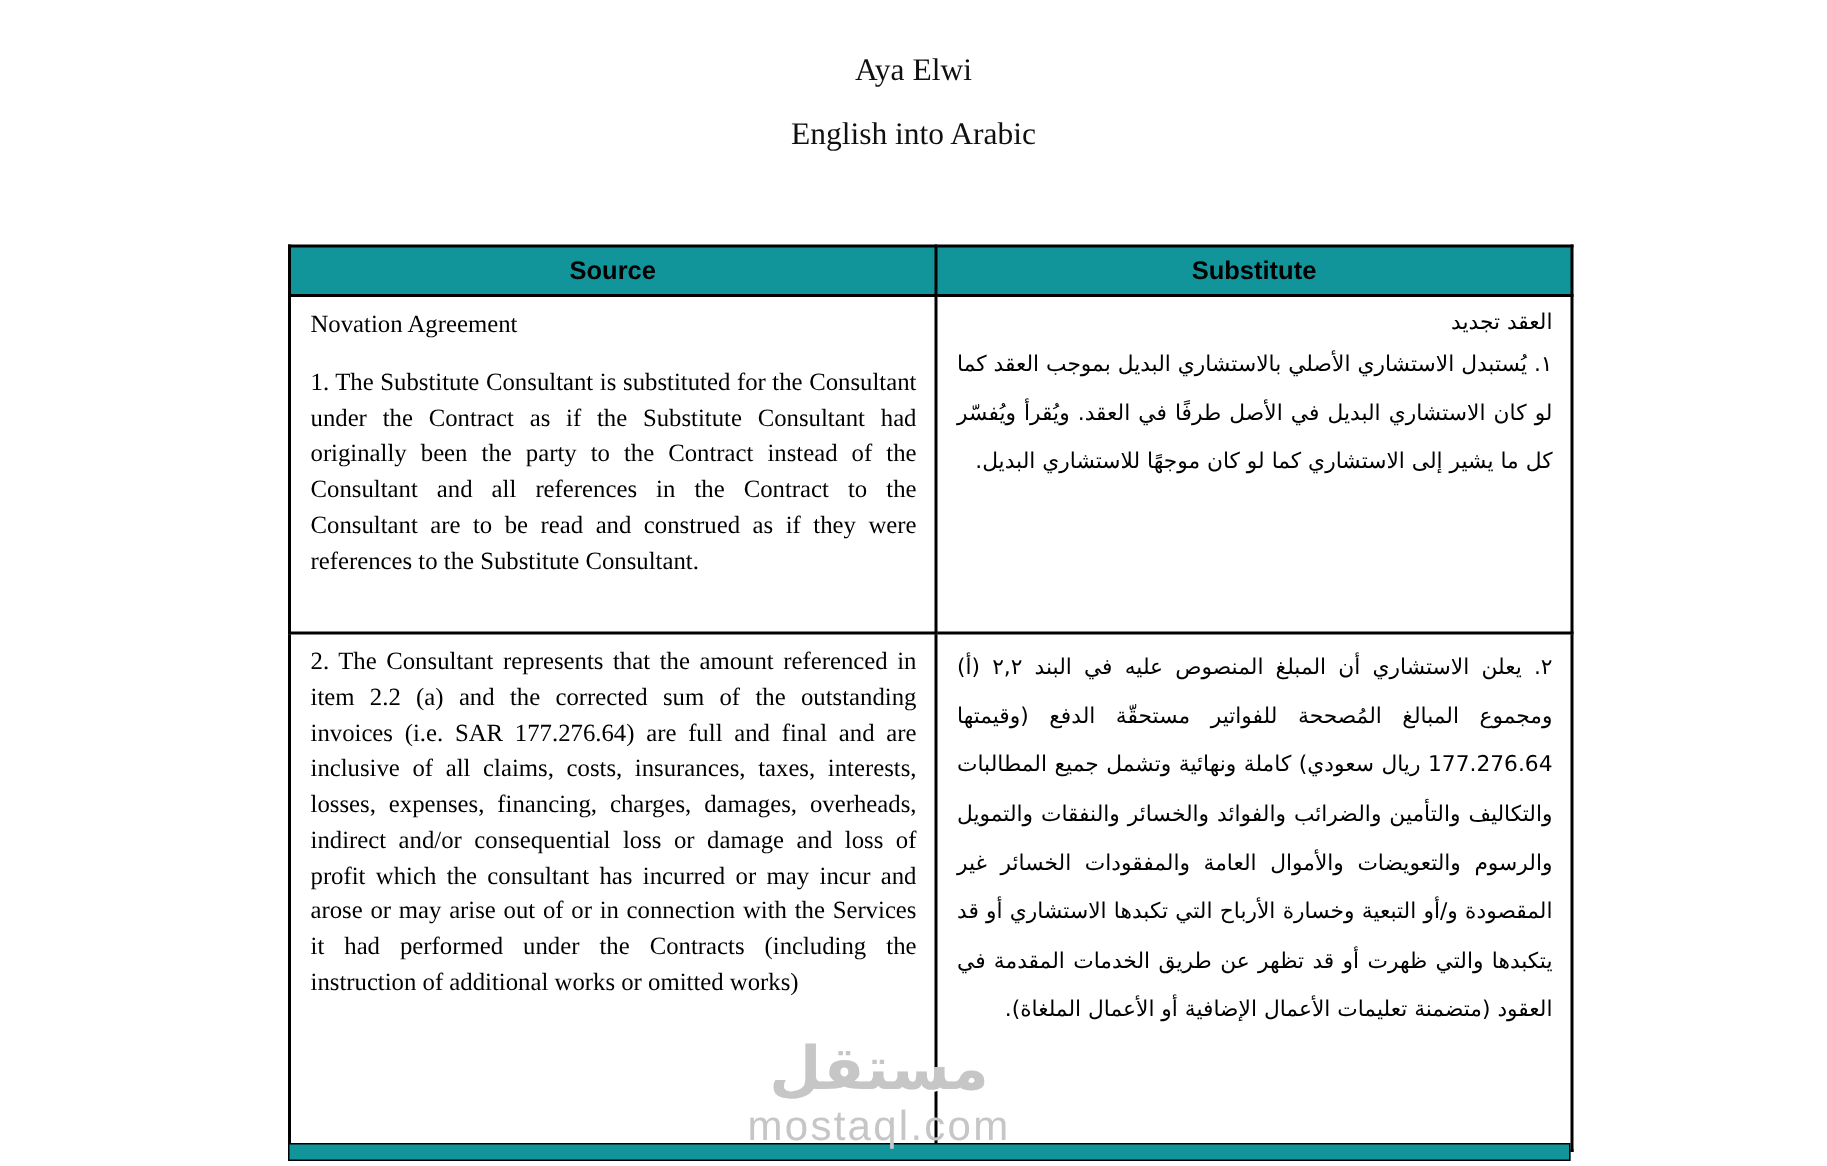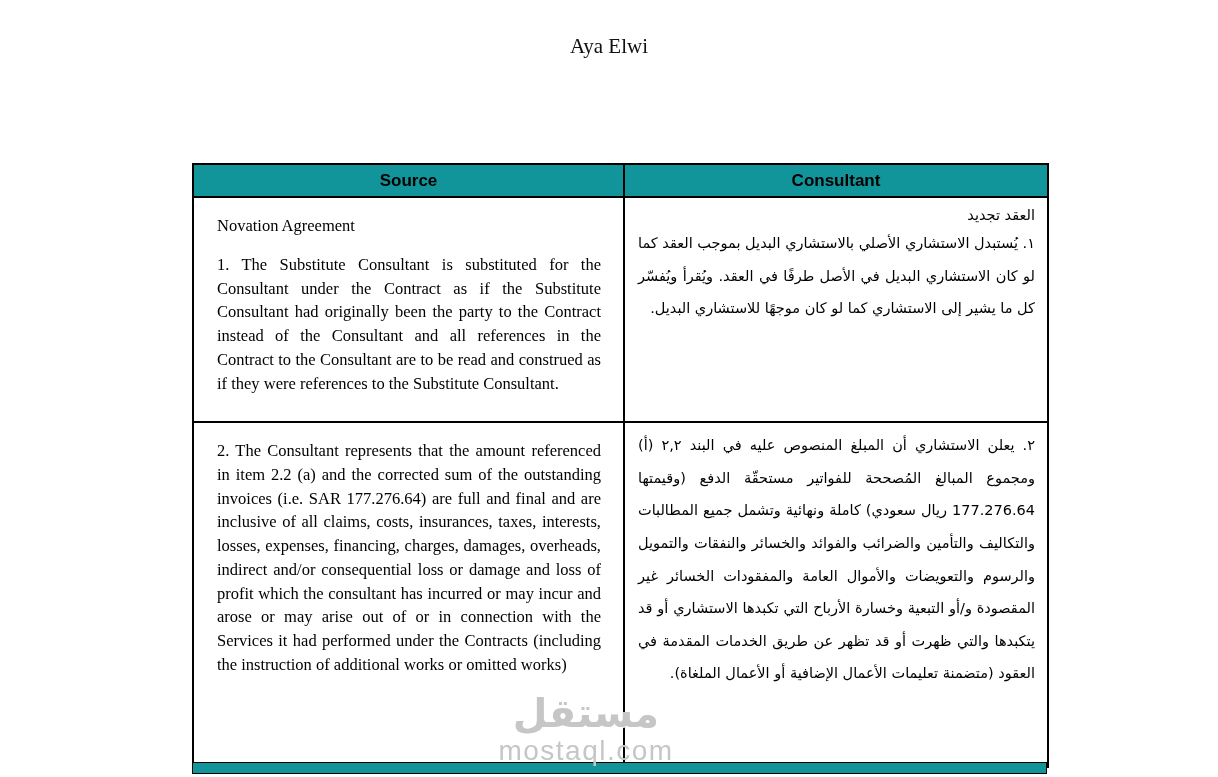--- a/index.html
+++ b/index.html
@@ -36,21 +36,21 @@
   }
   table.doc-table td {
     border: 2px solid #000;
     vertical-align: top;
     padding: 6px 12px 12px 13px;
   }
   tr.row-1 { height: 225px; }
   tr.row-2 { height: 345px; }
 
   td.src { font-size: 16.5px; line-height: 1.44; text-align: justify; }
-  td.src p { margin: 10px; }
+  td.src p { margin: 0; }
   td.src p.body { margin-top: 15px; }
 
   td.trg {
     direction: rtl;
     font-family: "DejaVu Sans", sans-serif;
     font-size: 14.5px;
     line-height: 2.25;
     text-align: justify;
     padding-top: 7px;
   }
@@ -81,31 +81,32 @@
   .watermark .wm-en {
     font-family: "Liberation Sans", sans-serif;
     font-size: 28px; letter-spacing: 1.5px; margin-top: 1px;
   }
 </style>
 </head>
 <body>
 
 <div class="titles">
   <div class="title-line">Aya Elwi</div>
+  <div class="title-line">English into Arabic</div>
 </div>
 
 <table class="doc-table">
   <colgroup>
     <col style="width:431px">
     <col style="width:424px">
   </colgroup>
   <thead>
     <tr>
       <th>Source</th>
-      <th>Consultant</th>
+      <th>Substitute</th>
     </tr>
   </thead>
   <tbody>
     <tr class="row-1">
       <td class="src">
         <p class="heading">Novation Agreement</p>
         <p class="body">1. The Substitute Consultant is substituted for the Consultant under the Contract as if the Substitute Consultant had originally been the party to the Contract instead of the Consultant and all references in the Contract to the Consultant are to be read and construed as if they were references to the Substitute Consultant.</p>
       </td>
       <td class="trg" dir="rtl">
         <p class="heading">العقد تجديد</p>

